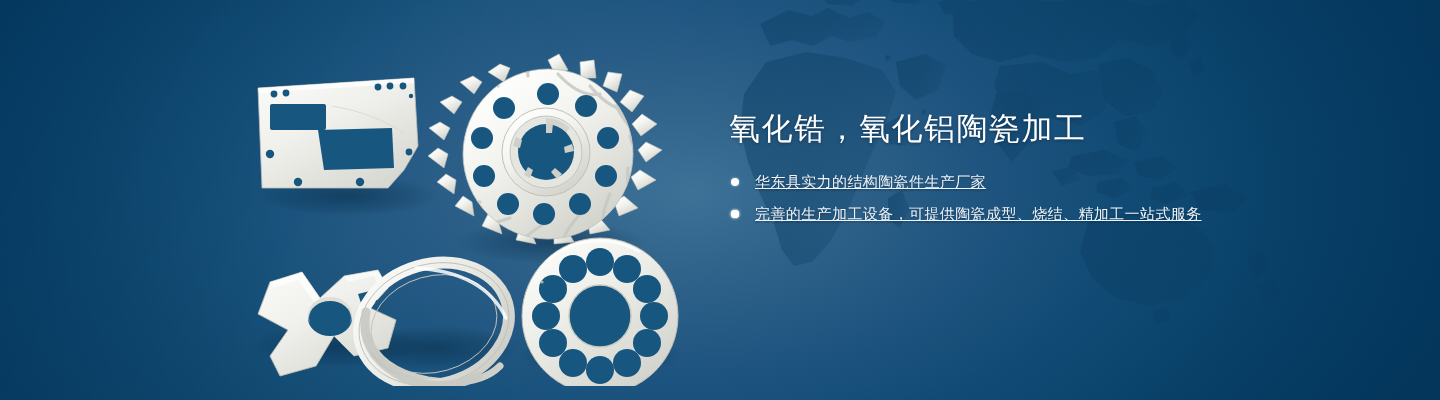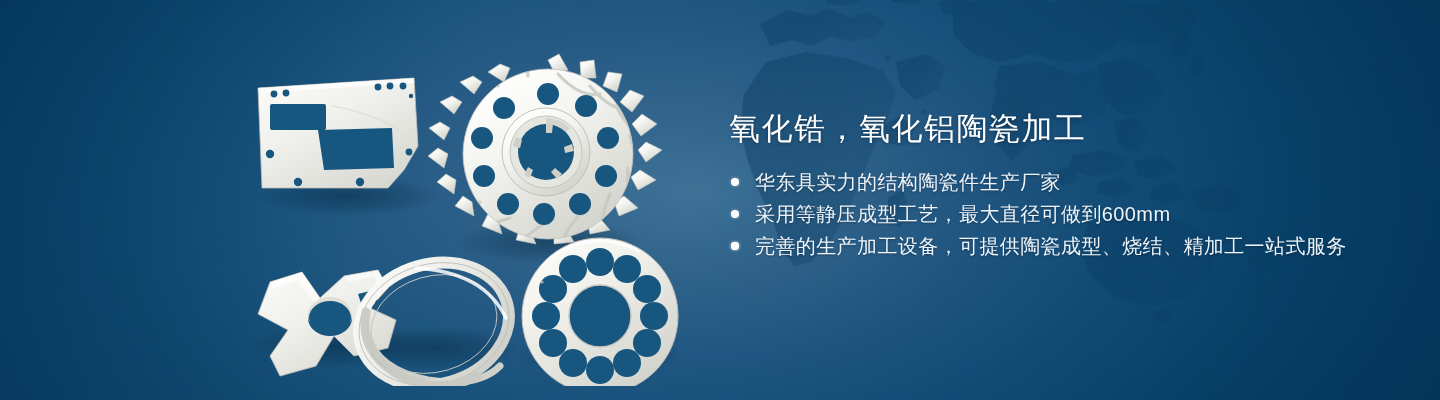--- a/index.html
+++ b/index.html
@@ -79,25 +79,26 @@
   .bullets{
     list-style:none;
     margin:20px 0 0 2px;
     padding:0;
   }
   .bullets li{
     position:relative;
     padding-left:24px;
     margin-bottom:8px;
     color:#eef4f9;
-    font-size:20px;
+    font-size:15px;
     line-height:24px;
     letter-spacing:.4px;
     white-space:nowrap;
     text-shadow:0 1px 2px rgba(0,20,40,.4);
+    text-decoration:underline;
   }
   .bullets li .dot{
     position:absolute;
     left:0; top:8px;
     width:8px; height:8px;
     border-radius:50%;
     background:#ffffff;
     box-shadow:0 0 3px rgba(255,255,255,.5);
   }
 </style>
@@ -373,21 +374,20 @@
   <div class="copy">
     <h1 class="headline">氧化锆，氧化铝陶瓷加工</h1>
 
     <ul class="bullets">
       <li>
         <span class="dot"></span>
         <span>华东具实力的结构陶瓷件生产厂家</span>
       </li>
       <li>
         <span class="dot"></span>
-        <span>采用等静压成型工艺，最大直径可做到600mm</span>
       </li>
       <li>
         <span class="dot"></span>
       </li>
       <li>
         <span class="dot"></span>
         <span>完善的生产加工设备，可提供陶瓷成型、烧结、精加工一站式服务</span>
       </li>
     </ul>
   </div>

